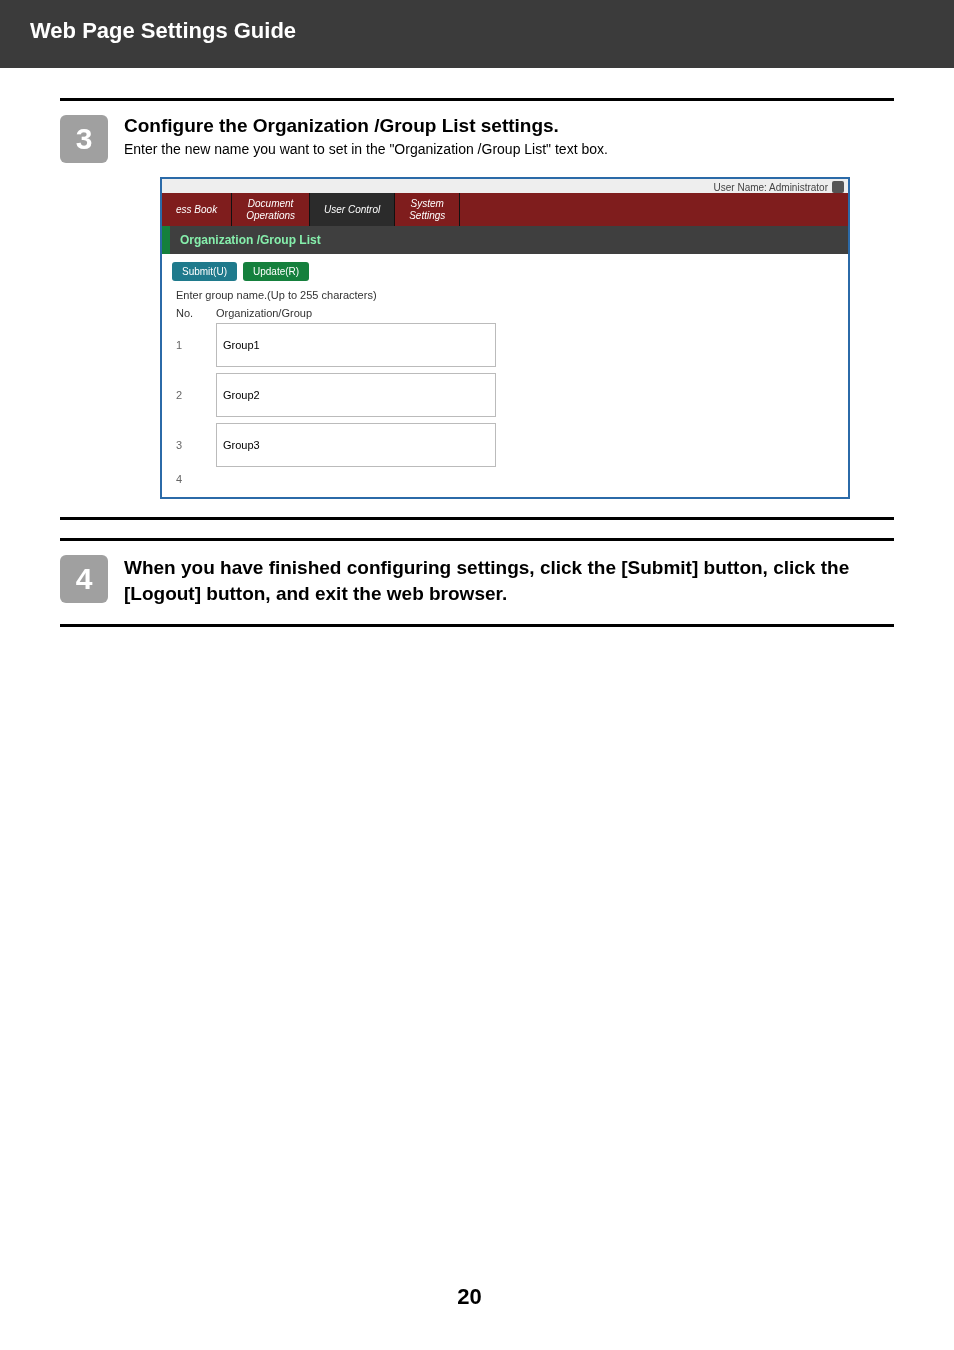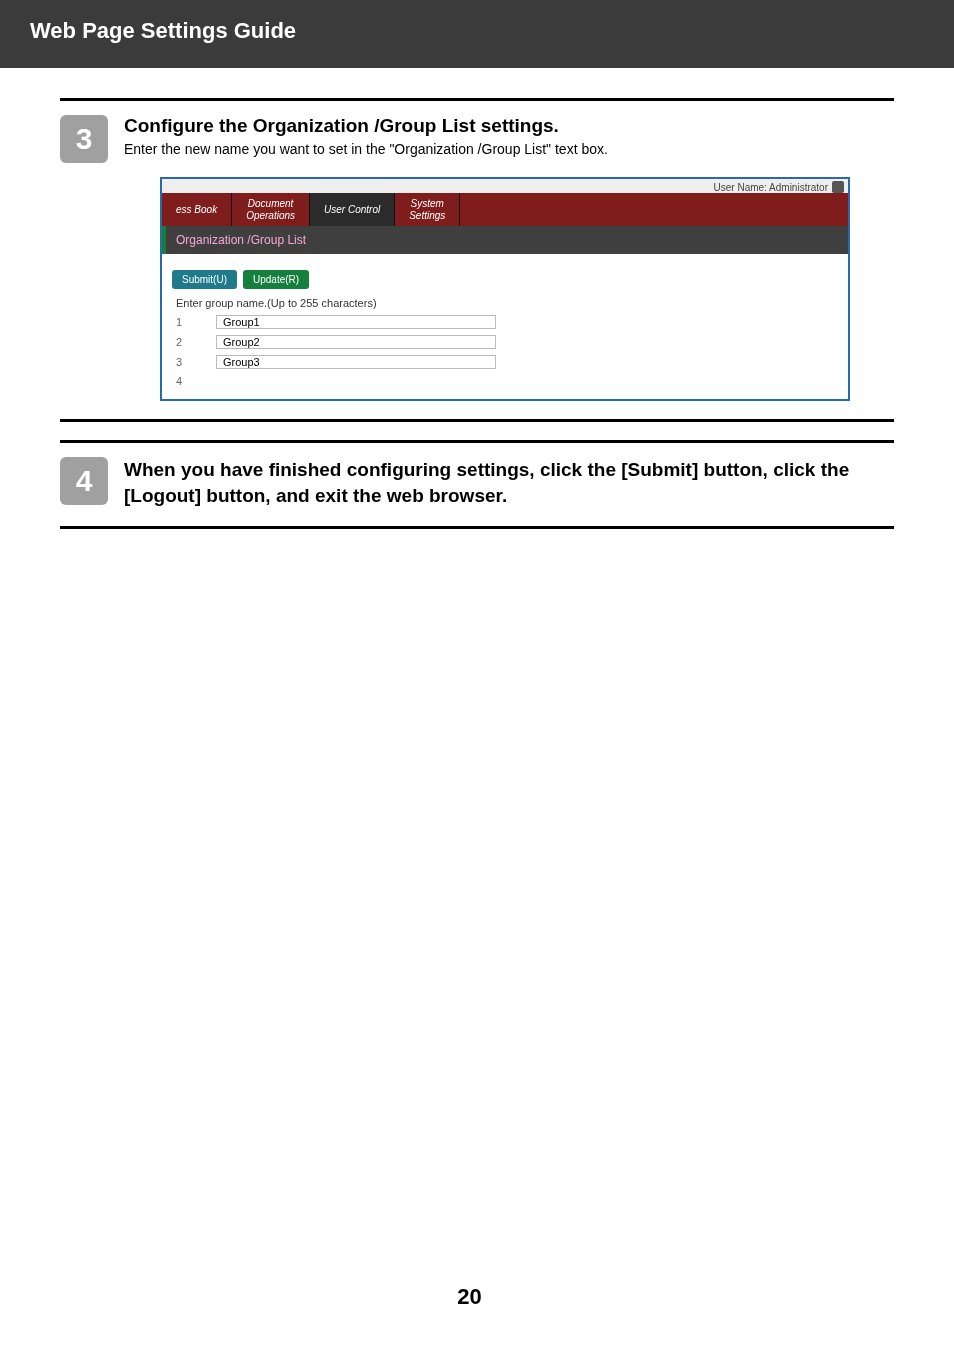--- a/index.html
+++ b/index.html
@@ -106,37 +106,36 @@
     text-align: center;
   }
   .ss-tab.single {
     white-space: nowrap;
   }
   .ss-tab.sel {
     background: #2b2b2b;
   }
   .ss-section-title {
     background: #3f3f3f;
-    color: #f9a8d4;
+    color: #86efac;
     font-size: 12px;
-    font-weight: normal;
+    font-weight: bold;
     padding: 7px 10px;
-    border-left: 4px solid #15803d;
+    border-left: 8px solid #15803d;
   }
   .ss-buttons {
     display: flex;
     gap: 6px;
     padding: 8px 10px;
   }
   .ss-btn {
     font-size: 10px;
     color: #fff;
     padding: 4px 10px;
     border-radius: 3px;
-    margin-top: 8px;
   }
   .ss-btn-submit { background: #1f7a8c; }
   .ss-btn-update { background: #15803d; }
   .ss-hint {
     font-size: 11px;
     color: #333;
     padding: 0 14px 6px 14px;
   }
   .ss-table {
     padding: 0 14px 6px 14px;
@@ -156,21 +155,21 @@
   }
   .ss-row-no {
     width: 40px;
     font-size: 11px;
     color: #666;
   }
   .ss-input {
     width: 280px;
     border: 1px solid #bbb;
     font-size: 11px;
-    padding: 0 6px;
+    padding: 15px 6px;
     background: #fff;
   }
   .page-number {
     position: absolute;
     bottom: 40px;
     left: 0;
     right: 15px;
     text-align: center;
     font-size: 22px;
     font-weight: bold;
@@ -218,20 +217,24 @@
             <span>Settings</span>
           </div>
         </div>
         <div class="ss-section-title">Organization /Group List</div>
         <div class="ss-buttons">
           <div class="ss-btn ss-btn-submit">Submit(U)</div>
           <div class="ss-btn ss-btn-update">Update(R)</div>
         </div>
         <div class="ss-hint">Enter group name.(Up to 255 characters)</div>
         <div class="ss-table">
+          <div class="ss-table-head">
+            <div class="ss-col-no">No.</div>
+            <div class="ss-col-org">Organization/Group</div>
+          </div>
           <div class="ss-row">
             <div class="ss-row-no">1</div>
             <input class="ss-input" value="Group1" style="">
           </div>
           <div class="ss-row">
             <div class="ss-row-no">2</div>
             <input class="ss-input" value="Group2" style="">
           </div>
           <div class="ss-row">
             <div class="ss-row-no">3</div>

